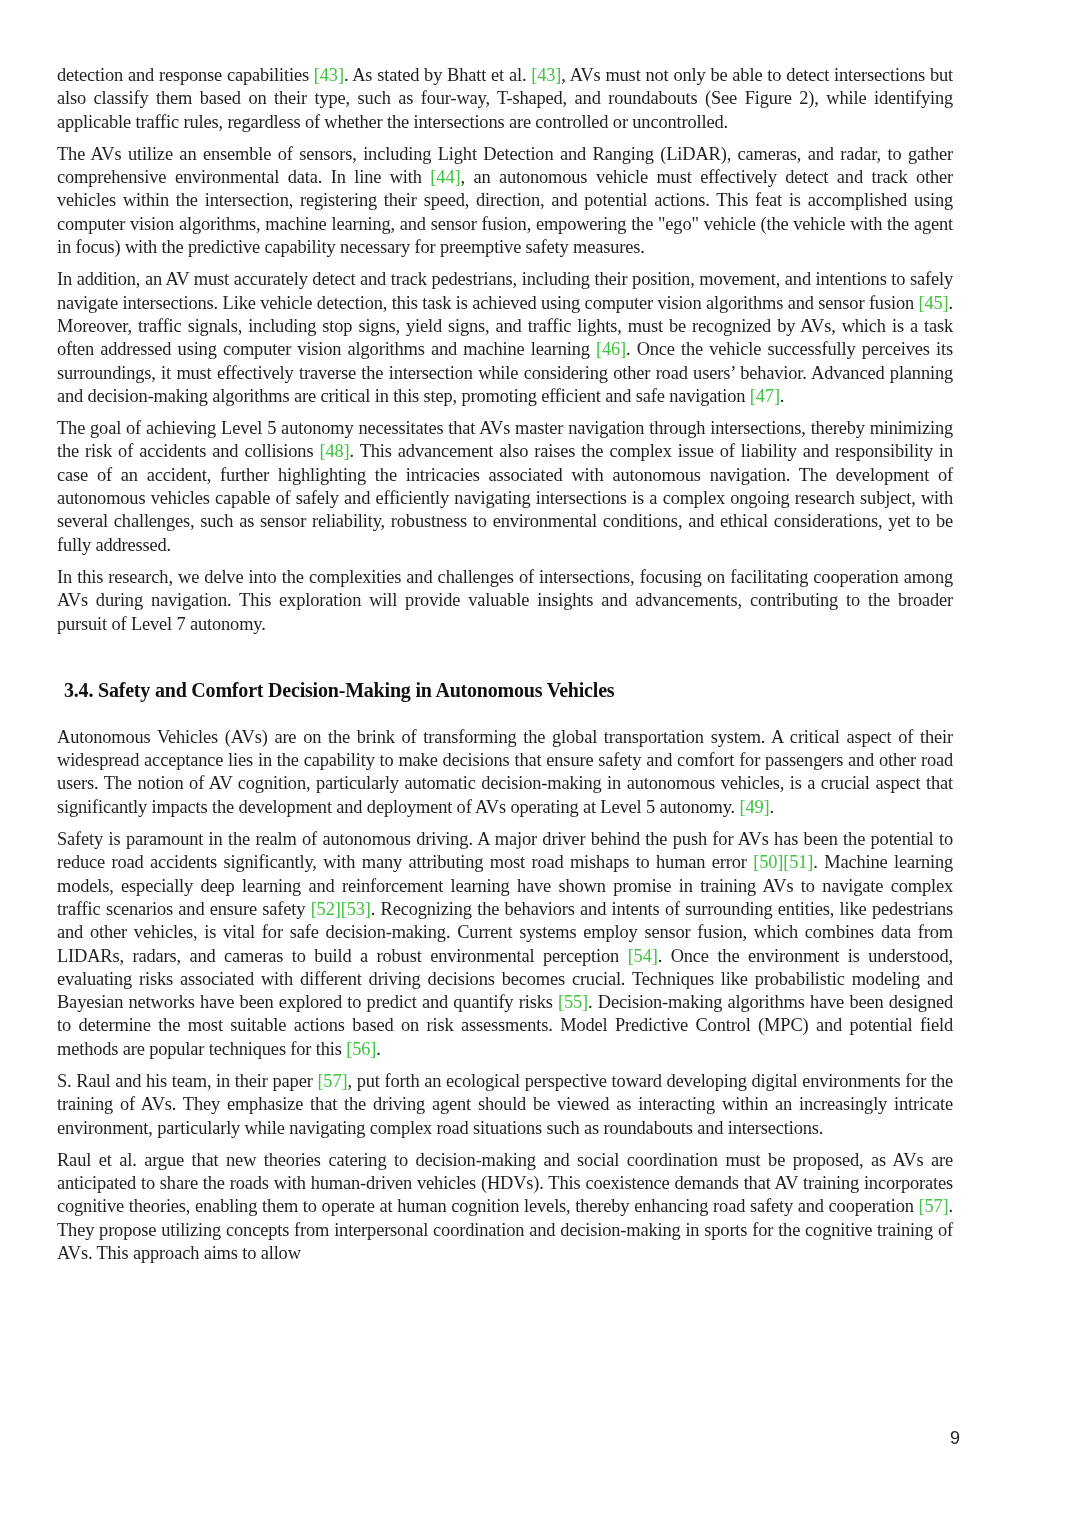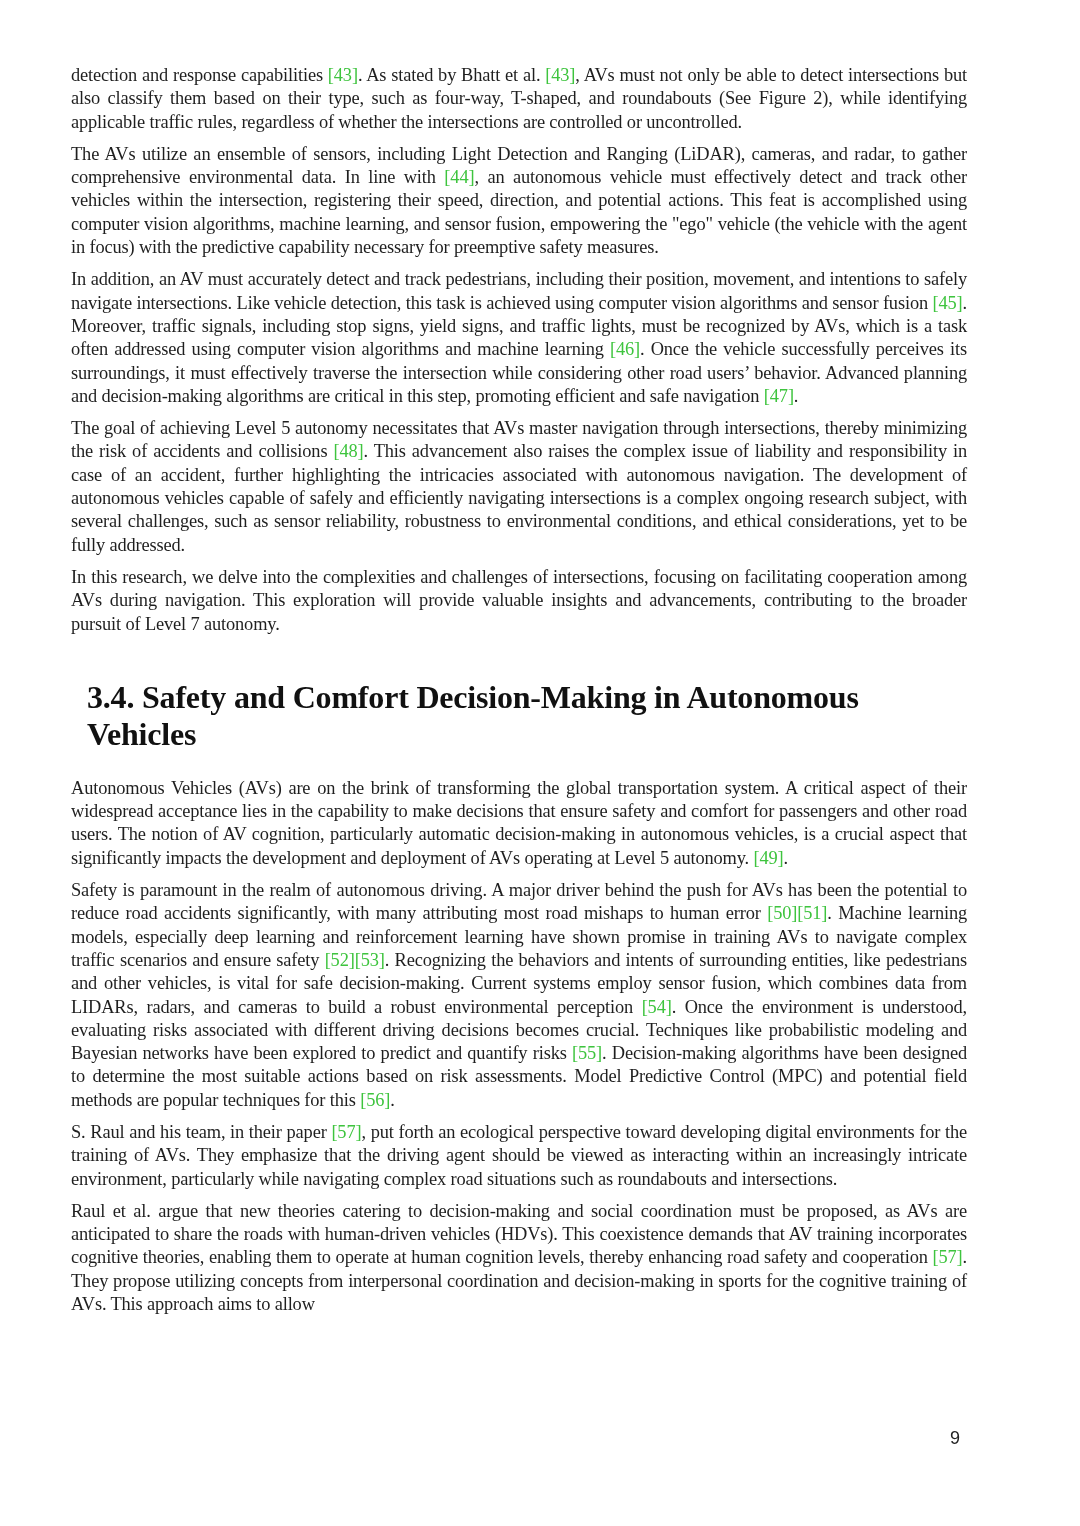--- a/index.html
+++ b/index.html
@@ -2,35 +2,35 @@
 <html><head>
 <meta charset="utf-8">
 <style>
   html, body { margin: 0; padding: 0; background: #ffffff; }
   body {
     width: 1080px; height: 1526px; position: relative; overflow: hidden;
     font-family: "Liberation Serif", "DejaVu Serif", serif;
     color: #1f1f1f;
   }
   .page {
-    position: absolute; left: 71px; top: 64px; width: 896px;
+    position: absolute; left: 57px; top: 64px; width: 896px;
   }
   p.para {
     margin: 0 0 9px 0;
     font-size: 18.4px;
     line-height: 23.3px;
     text-align: justify;
     letter-spacing: -0.15px;
   }
   .cite { color: #3ec43e; }
   h2.section {
     font-family: "Liberation Serif", "DejaVu Serif", serif;
     font-weight: bold;
-    font-size: 32px;
-    margin: 43px 0 24px 16px;
+    font-size: 20px;
+    margin: 43px 0 24px 7px;
     color: #111;
     letter-spacing: -0.2px;
   }
   .page-number {
     position: absolute; right: 120px; top: 1428px;
     font-size: 18px; font-family: "Liberation Sans", sans-serif; color: #222;
   }
 </style>
 </head>
 <body>

